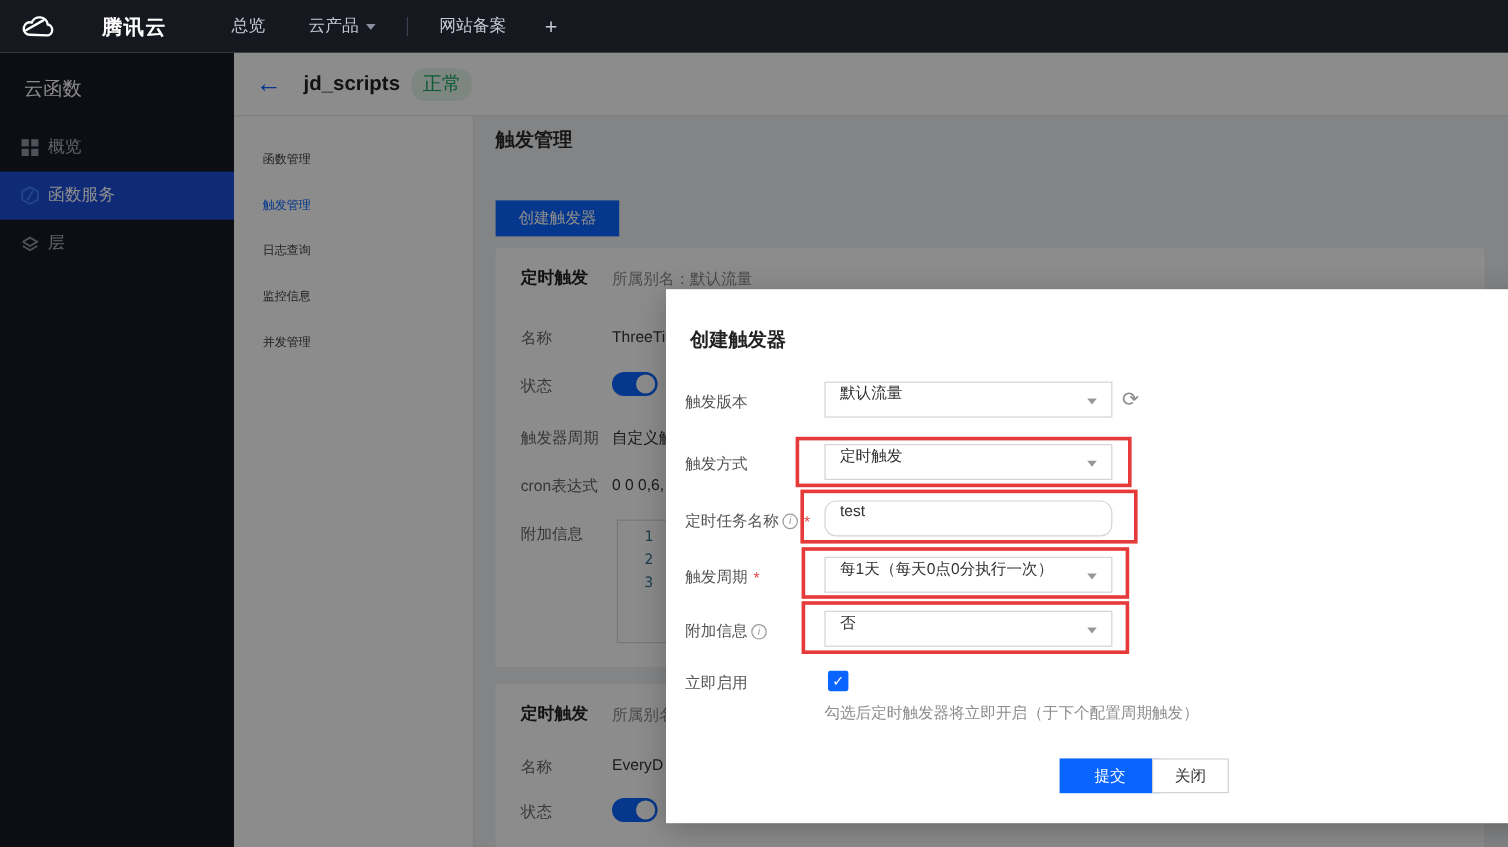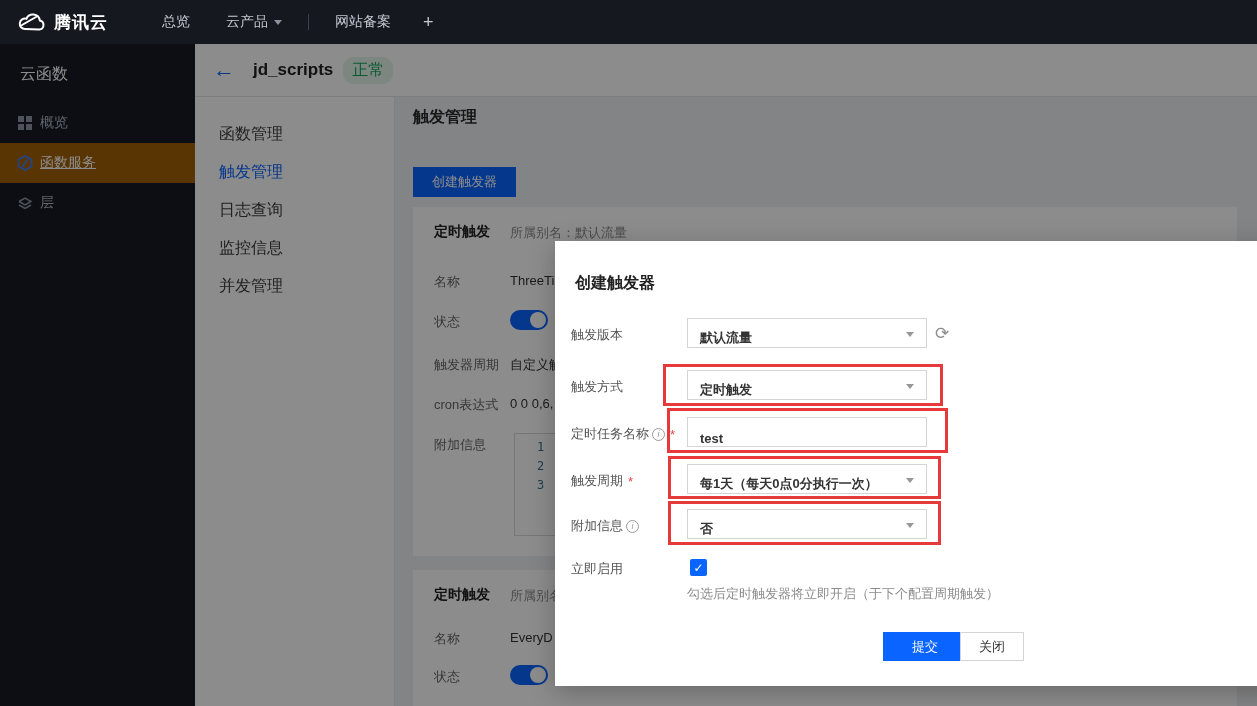--- a/index.html
+++ b/index.html
@@ -1,46 +1,46 @@
 <!DOCTYPE html>
 <html><head>
 <meta charset="utf-8">
 <style>
   * { margin:0; padding:0; box-sizing:border-box; }
   html,body { width:1257px; height:706px; overflow:hidden; }
   body { font-family:"Liberation Sans","DejaVu Sans",sans-serif; position:relative; background:#eef0f3; }
 
   
   .navbar { position:absolute; top:0; left:0; width:1257px; height:44px; background:#15181f; z-index:60; display:flex; align-items:center; }
-  .brand { display:flex; align-items:flex-start; margin-left:16px; }
+  .brand { display:flex; align-items:flex-start; margin-left:16px;gap:31px; }
   .logo-icon { width:30px; height:22px; display:inline-flex; align-items:center; }
   .brand-text { color:#fff; font-size:17px; font-weight:bold; letter-spacing:1px; margin-left:8px; }
   .nav-items { display:flex; align-items:center; margin-left:36px; }
   .nav-item { color:#c3c8d2; font-size:14px; margin:0 18px; cursor:pointer; display:flex; align-items:center; }
   .caret-down { width:0; height:0; border-left:4px solid transparent; border-right:4px solid transparent; border-top:5px solid #8a90a0; margin-left:6px; }
   .nav-divider { width:1px; height:16px; background:#3a4050; margin:0 8px; }
   .nav-plus { color:#c3c8d2; font-size:18px; margin:0 14px; cursor:pointer; }
 
   
   .sidebar { position:absolute; top:44px; left:0; width:195px; height:662px; background:#171b24; z-index:10; }
   .sidebar-title { color:#fff; font-size:16px; padding:20px 0 18px 20px; }
   .side-item { height:40px; display:flex; align-items:center; color:#aeb6c2; font-size:14px; cursor:pointer; padding-left:17px; }
   .side-item .s-icon { width:16px; height:16px; margin-right:7px; display:inline-flex; }
-  .side-item.active { background:#a16207; color:#fff;text-decoration:underline; }
+  .side-item.active { background:#1d4ed8; color:#fff; }
 
   
   .page-header { position:absolute; top:44px; left:195px; width:1062px; height:53px; background:#fff; border-bottom:1px solid #e3e3e3; display:flex; align-items:center; z-index:5; }
   .back-icon { color:#0a64ff; font-size:22px; margin-left:18px; cursor:pointer; line-height:1; }
   .back-icon::before { content:"\2190"; }
   .fn-title { font-size:17px; font-weight:bold; color:#222; margin-left:18px; }
   .status-badge { margin-left:10px; background:#e3f5ea; color:#16a45f; font-size:16px; padding:3px 9px; border-radius:11px; }
 
   
   .submenu { position:absolute; top:97px; left:195px; width:200px; height:609px; background:#fff; border-right:1px solid #e9e9e9; z-index:5; padding-top:18px; }
-  .submenu-item { height:38px; line-height:38px; padding-left:24px; font-size:16px; color:#3c3c3c; cursor:pointer; }
+  .submenu-item { height:38px; line-height:38px; padding-left:24px; font-size:10px; color:#3c3c3c; cursor:pointer; }
   .submenu-item.active { color:#0a64ff; }
 
   
   .content { position:absolute; top:97px; left:395px; width:862px; height:609px; z-index:4; }
   .page-title { position:absolute; left:18px; top:10px; font-size:16px; font-weight:bold; color:#2b2b2b; }
   .btn-create { position:absolute; left:18px; top:70px; width:103px; height:30px; background:#0a64ff; color:#fff; font-size:13px; border:none; cursor:pointer; }
   .card { position:absolute; left:18px; width:824px; background:#fff; }
   .card1 { top:110px; height:349px; }
   .card2 { top:473px; height:233px; }
   .card-head { position:absolute; left:21px; top:16px; font-size:14px; font-weight:bold; color:#222; }
@@ -54,22 +54,22 @@
 
   
   .overlay { position:absolute; top:44px; left:0; width:1257px; height:662px; background:rgba(0,0,0,0.45); z-index:40; }
 
   
   .modal { position:absolute; top:241px; left:555px; width:800px; height:445px; background:#fff; z-index:100; box-shadow:0 6px 24px rgba(0,0,0,0.25); }
   .modal-title { position:absolute; left:20px; top:32px; font-size:16px; font-weight:bold; color:#222; }
   .m-label { position:absolute; left:16px; font-size:13px; color:#555; display:flex; align-items:center; }
   .info-icon { display:inline-flex; align-items:center; justify-content:center; width:13px; height:13px; border:1px solid #9a9a9a; border-radius:50%; color:#9a9a9a; font-size:9px; margin-left:3px; font-style:italic; }
   .req-mark { color:#e54545; margin-left:5px; font-size:13px; }
-  .m-select, .m-input { position:absolute; left:132px; width:240px; height:30px; border:1px solid #d4d4d4; background:#fff; font-size:13px; color:#333; display:flex; align-items:flex-end; padding:0 12px; cursor:pointer;font-weight:bold; }
-  .m-input { cursor:text; }
+  .m-select, .m-input { position:absolute; left:132px; width:240px; height:30px; border:1px solid #d4d4d4; background:#fff; font-size:13px; color:#333; display:flex; align-items:flex-start; padding:0 12px; cursor:pointer; }
+  .m-input { cursor:text;border-radius:10px; }
   .sel-caret { position:absolute; right:12px; top:13px; width:0; height:0; border-left:4px solid transparent; border-right:4px solid transparent; border-top:5px solid #979797; }
   .refresh-icon { position:absolute; left:380px; width:20px; height:20px; color:#8d8d8d; font-size:17px; cursor:pointer; }
   .refresh-icon::before { content:"\27F3"; }
   .hl-box { position:absolute; border:3px solid #e63a3a; pointer-events:none; z-index:5; }
   .hl-r2 { left:108px; top:123px; width:280px; height:42px; }
   .hl-r3 { left:112px; top:167px; width:281px; height:45px; }
   .hl-r4 { left:113px; top:215px; width:273px; height:43px; }
   .hl-r5 { left:113px; top:260px; width:273px; height:44px; }
   .checkbox { position:absolute; left:135px; top:318px; width:17px; height:17px; background:#0a64ff; border-radius:2px; cursor:pointer; color:#fff; font-size:12px; display:flex; align-items:center; justify-content:center; }
   .checkbox::after { content:"\2713"; }

